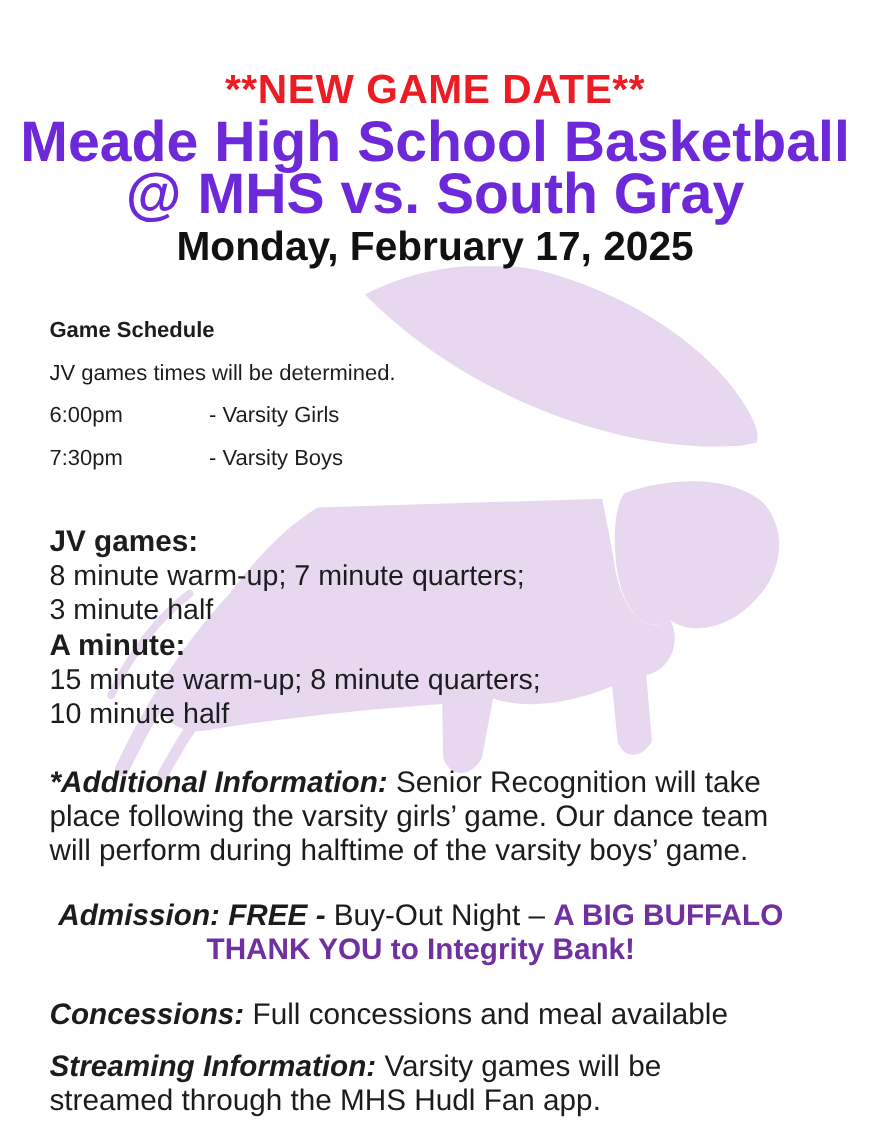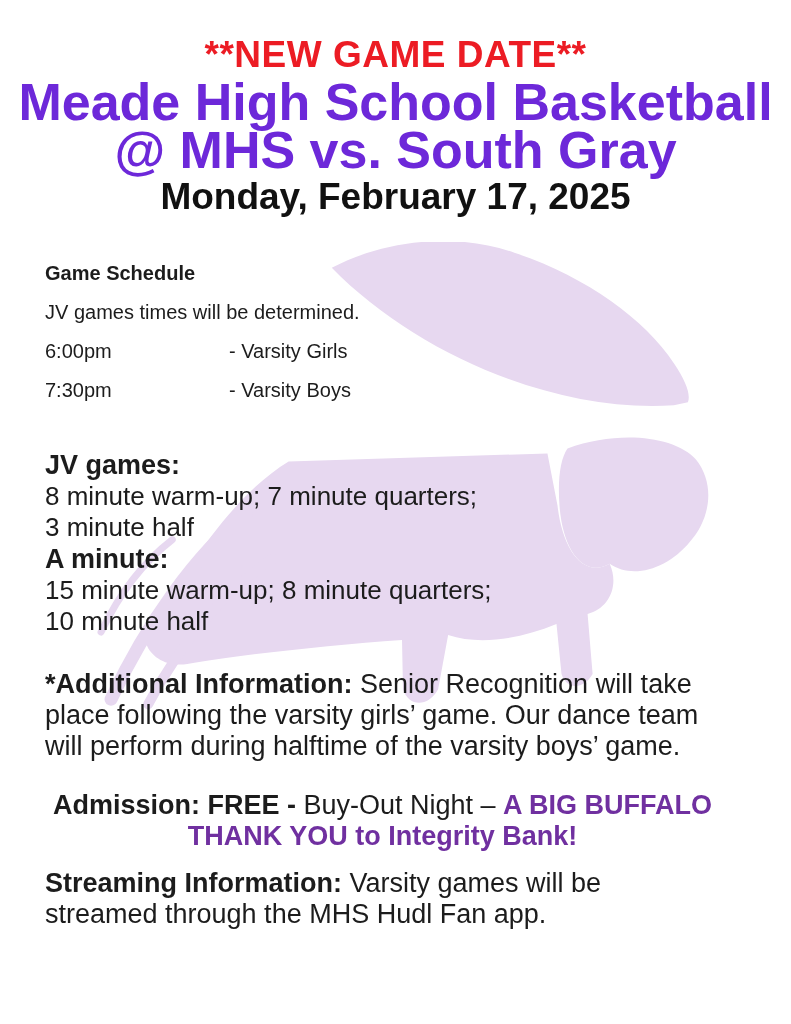--- a/index.html
+++ b/index.html
@@ -21,21 +21,21 @@
     position: absolute;
     left: 86px;
     top: 242px;
     width: 632px;
     height: 478px;
     z-index: 0;
     pointer-events: none;
   }
   
   .content { position: relative; z-index: 1; }
-  .header { text-align: center; padding-top: 32px; }
+  .header { text-align: center; padding-top: 59px; }
   .banner {
     color: #ec1c24;
     font-weight: bold;
     font-size: 37px;
     line-height: 46px;
     letter-spacing: 0.5px;
   }
   .title-line {
     color: #6d28d9;
     font-weight: bold;
@@ -47,30 +47,30 @@
     font-weight: bold;
     font-size: 37px;
     line-height: 46px;
   }
   .body-block {
     padding: 0 40px 0 45px;
     max-width: 760px;
   }
   .schedule { margin-top: 34px; font-size: 20px; line-height: 39px; }
   .schedule-heading { font-weight: bold; }
-  .schedule-row { display: flex; gap: 39px; }
+  .schedule-row { display: flex; }
   .schedule-time { width: 145px; flex: 0 0 145px; }
   .rules { margin-top: 39px; font-size: 26px; line-height: 31px; }
   .rules-heading { font-weight: bold; font-size: 27px; line-height: 32px; }
   .para { font-size: 27px; line-height: 31px; }
   .para-additional { margin-top: 32px; }
   .para-admission  { margin-top: 28px; text-align: center; }
   .para-concessions { margin-top: 28px; }
   .para-streaming  { margin-top: 16px; }
-  .bold-label { font-weight: bold; }
+  .bold-label { font-weight: bold; font-style: italic; }
   .purple-strong { font-weight: bold; color: #7030a0; }
 </style>
 </head>
 <body>
 
 <div class="page">
 
   <svg class="watermark" viewBox="0 0 630 475" aria-hidden="true">
 
     <path d="M 245,25
@@ -145,20 +145,24 @@
         <span class="bold-label">*Additional Information:</span>
         <span>Senior Recognition will take place following the varsity girls’ game. Our dance team will perform during halftime of the varsity boys’ game.</span>
       </div>
 
       <div class="para para-admission">
         <span class="bold-label">Admission: FREE -</span>
         <span>Buy-Out Night –</span>
         <span class="purple-strong">A BIG BUFFALO THANK YOU to Integrity Bank!</span>
       </div>
 
+      <div class="para para-concessions">
+        <span class="bold-label">Concessions:</span>
+        <span>Full concessions and meal available</span>
+      </div>
 
       <div class="para para-streaming">
         <span class="bold-label">Streaming Information:</span>
         <span>Varsity games will be streamed through the MHS Hudl Fan app.</span>
       </div>
 
     </div>
   </div>
 </div>
 

